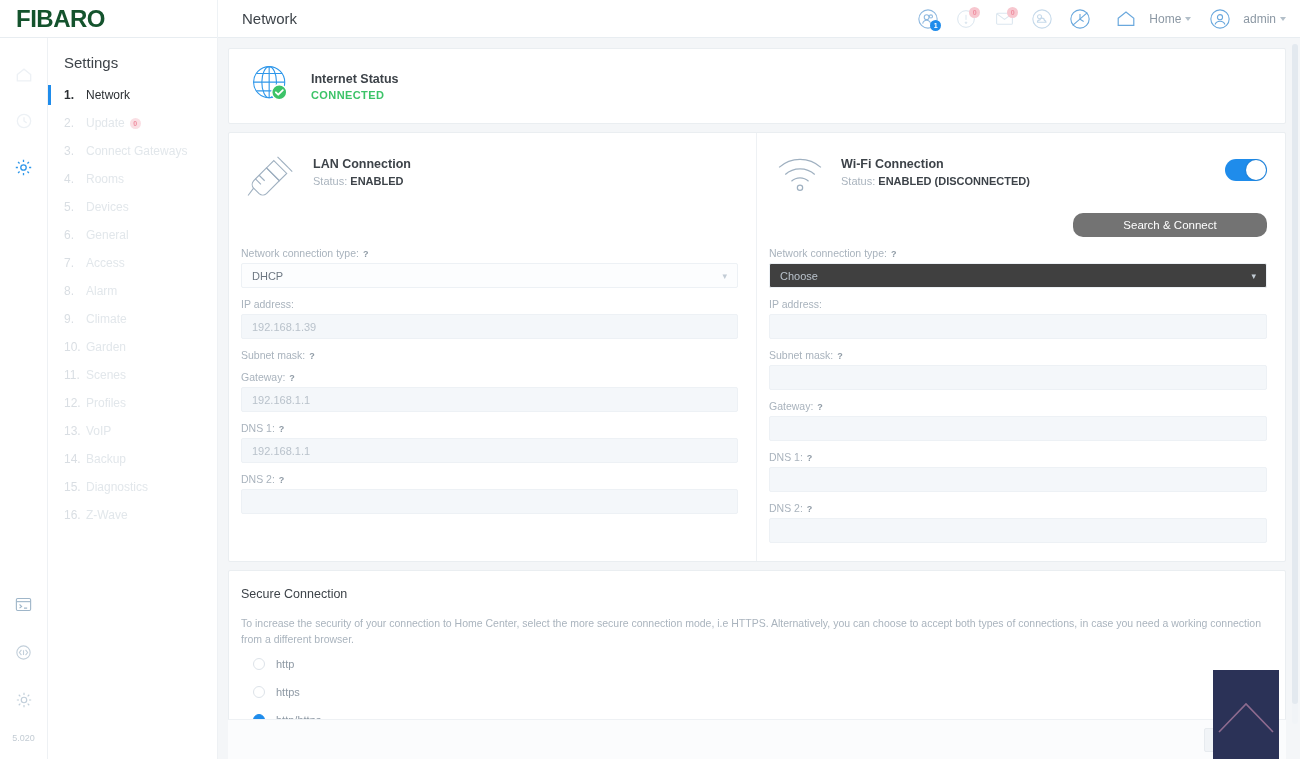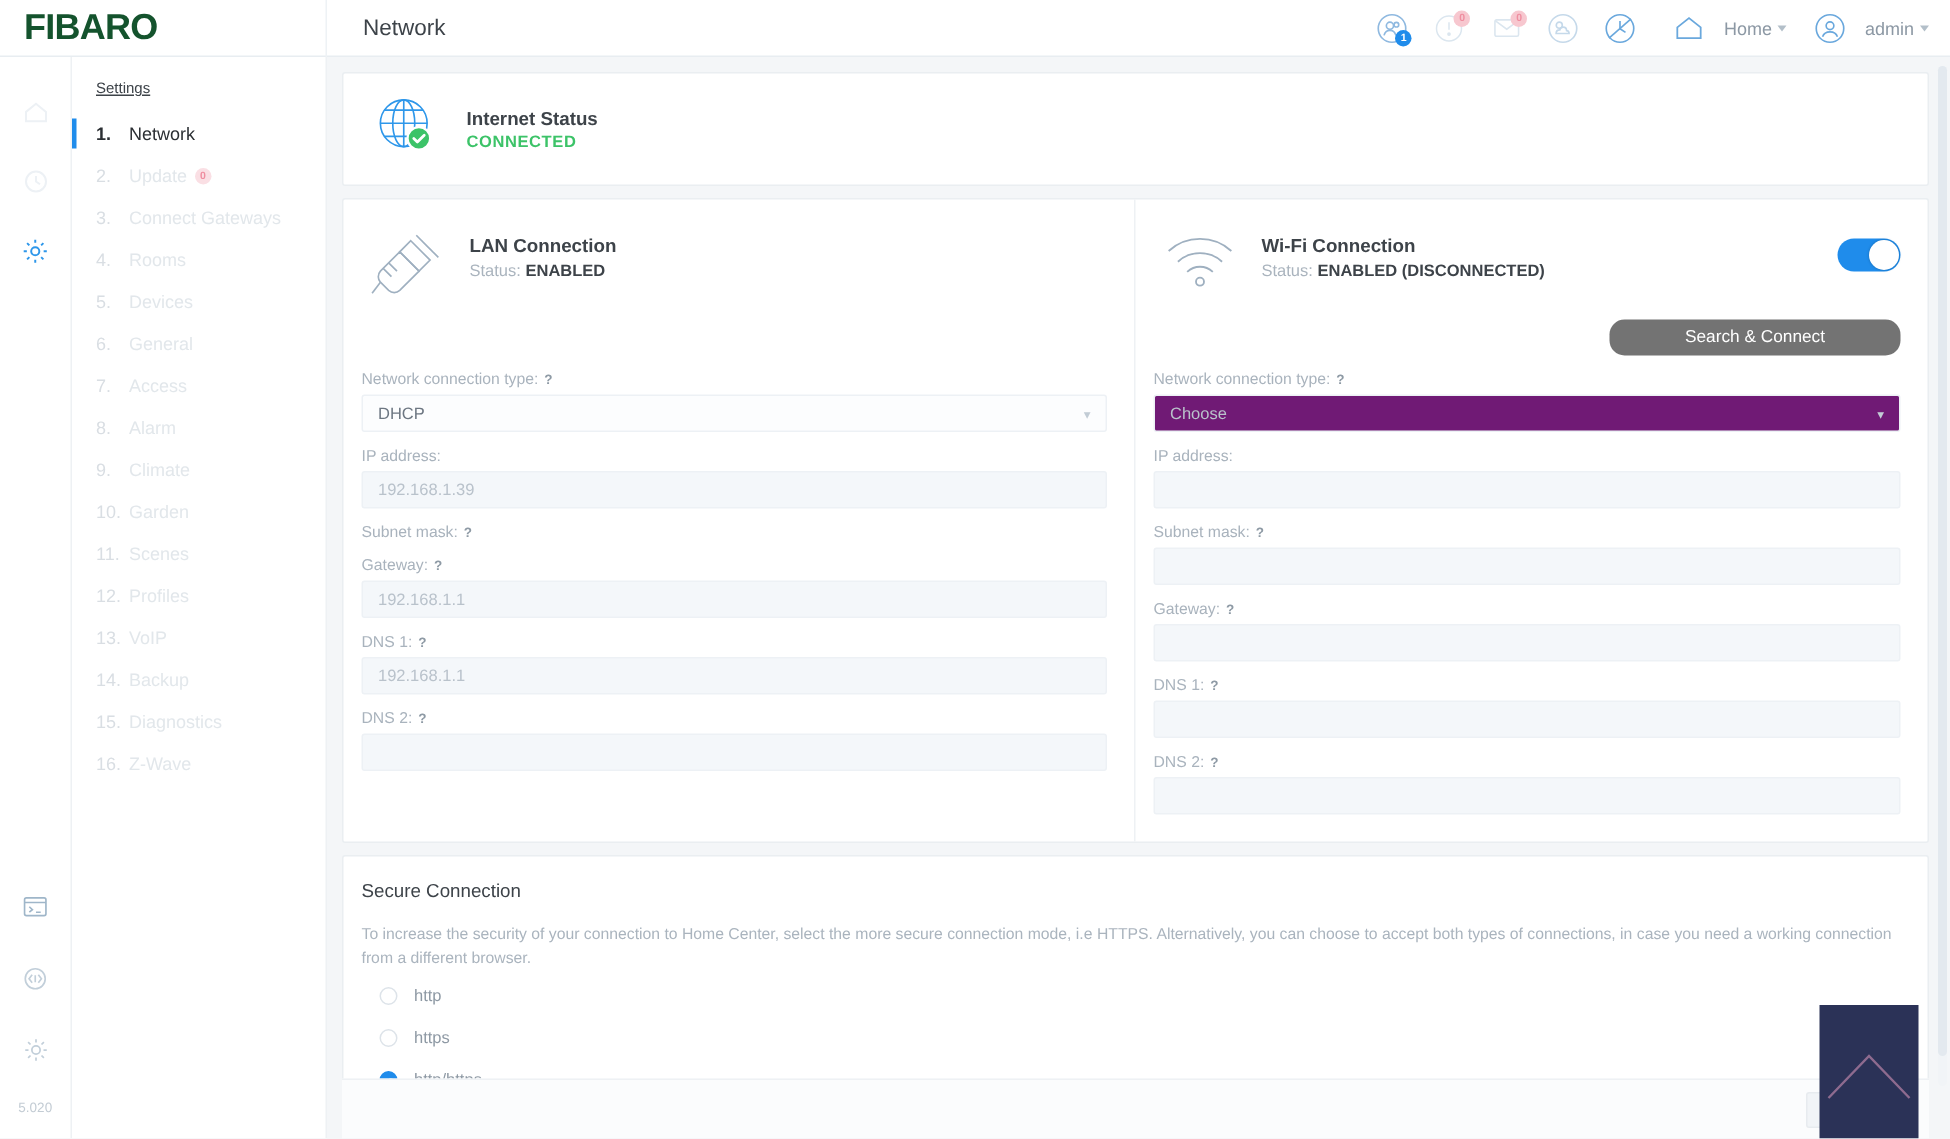--- a/index.html
+++ b/index.html
@@ -57,21 +57,21 @@
               gap: 18px; align-items: center; padding-bottom: 10px; }
   .rail-item { width: 30px; height: 30px; display: flex;
                align-items: center; justify-content: center; }
   .ver { font-size: 9px; color: #c3ccd4; padding-bottom: 6px; }
 
   
   .menu {
     position: absolute; top: 38px; left: 48px; width: 170px; height: 721px;
     background: #ffffff; border-right: 1px solid #eef1f4; padding-top: 16px;
   }
-  .menu-title { font-size: 10px; color: #3d4349; padding: 0 0 10px 16px; text-decoration: underline; }
+  .menu-title { font-size: 15px; color: #3d4349; padding: 0 0 10px 16px; }
   .menu-item {
     position: relative; display: flex; align-items: center;
     height: 28px; padding-left: 16px; font-size: 12px;
   }
   .menu-item .num { width: 22px; color: #d9dee3; }
   .menu-item .lbl { color: #e2e7eb; }
   .menu-item.active .num { color: #2b2f33; font-weight: bold; }
   .menu-item.active .lbl { color: #2b2f33; }
   .menu-item.active::before {
     content:""; position:absolute; left:0; top:4px;
@@ -125,21 +125,21 @@
   }
   .spacer24 { height: 24px; }
 
   .field-label { font-size: 10.5px; color: #a9b3bd; margin: 10px 0 4px; }
   .field-label .qm { color: #8e9aa5; font-weight: bold; margin-left: 4px; font-size: 9px;}
   .input, .select {
     width: 100%; height: 25px; background: #f4f7fa; border: 1px solid #edf1f5;
     border-radius: 2px; font-size: 11px; color: #b9c2cb;
     padding: 0 10px; display: flex; align-items: center;
   }
-  .select { justify-content: space-between; background: #701a75; }
+  .select { justify-content: space-between; background: #404040; }
   .select.filled { color: #6d7782; background: #fcfdfe; }
   .select .chev { color: #c2ccd5; font-size: 9px; }
 
   
   .secure-card { padding: 16px 18px 0 12px; }
   .sec-title { font-size: 12.5px; color: #3d4349; }
   .sec-desc { font-size: 10.5px; color: #aab4be; line-height: 1.55;
               margin-top: 14px; max-width: 1030px; }
   .radio-row { display: flex; align-items: center; height: 23px; margin-top: 5px; }
   .radio {

